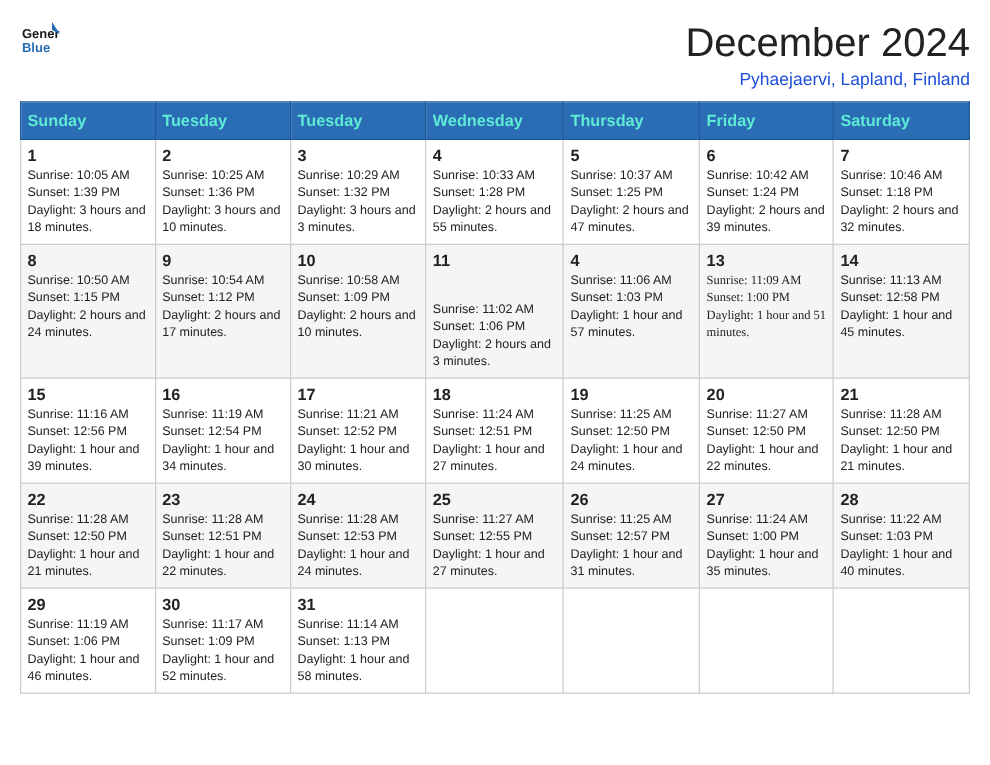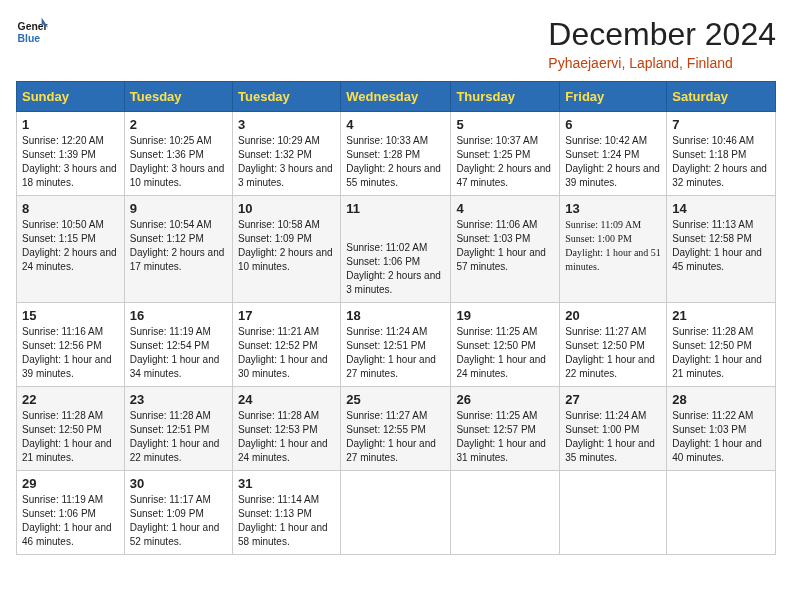--- a/index.html
+++ b/index.html
@@ -19,40 +19,40 @@
     .logo {
       display: flex;
       align-items: center;
       gap: 4px;
     }
     .logo-icon {
       width: 32px;
       height: 32px;
     }
     .title-area {
-      text-align: left;
+      text-align: right;
     }
     .month-title {
       font-size: 32px;
       font-weight: normal;
       color: #222;
     }
     .location-subtitle {
       font-size: 14px;
-      color: #c2410c;
+      color: #1d4ed8;
       margin-top: 2px;
     }
     table {
       width: 100%;
       border-collapse: collapse;
       font-size: 11px;
     }
     thead tr th {
       background: #2a6db5;
-      color: #fde047;
+      color: #5eead4;
       padding: 7px 5px;
       text-align: left;
       font-size: 13px;
       font-weight: bold;
       border: 1px solid #1e5a9a;
       margin-left: 45px;
     }
     tbody tr td {
       border: 1px solid #ccc;
       vertical-align: top;
@@ -106,21 +106,21 @@
         <th>Wednesday</th>
         <th>Thursday</th>
         <th>Friday</th>
         <th>Saturday</th>
       </tr>
   </thead>
   <tbody id="calendar-body">
   <tr>
         <td>
           <span class="day-number">1</span>
-          <div class="day-info" style="white-space: pre-wrap;">Sunrise: 12:20 AM
+          <div class="day-info" style="white-space: pre-wrap;">Sunrise: 10:05 AM
 Sunset: 1:39 PM
 Daylight: 3 hours and 18 minutes.</div>
         </td>
         <td>
           <span class="day-number">2</span>
           <div class="day-info" style="white-space: pre-wrap;">Sunrise: 10:25 AM
 Sunset: 1:36 PM
 Daylight: 3 hours and 10 minutes.</div>
         </td>
         <td>

